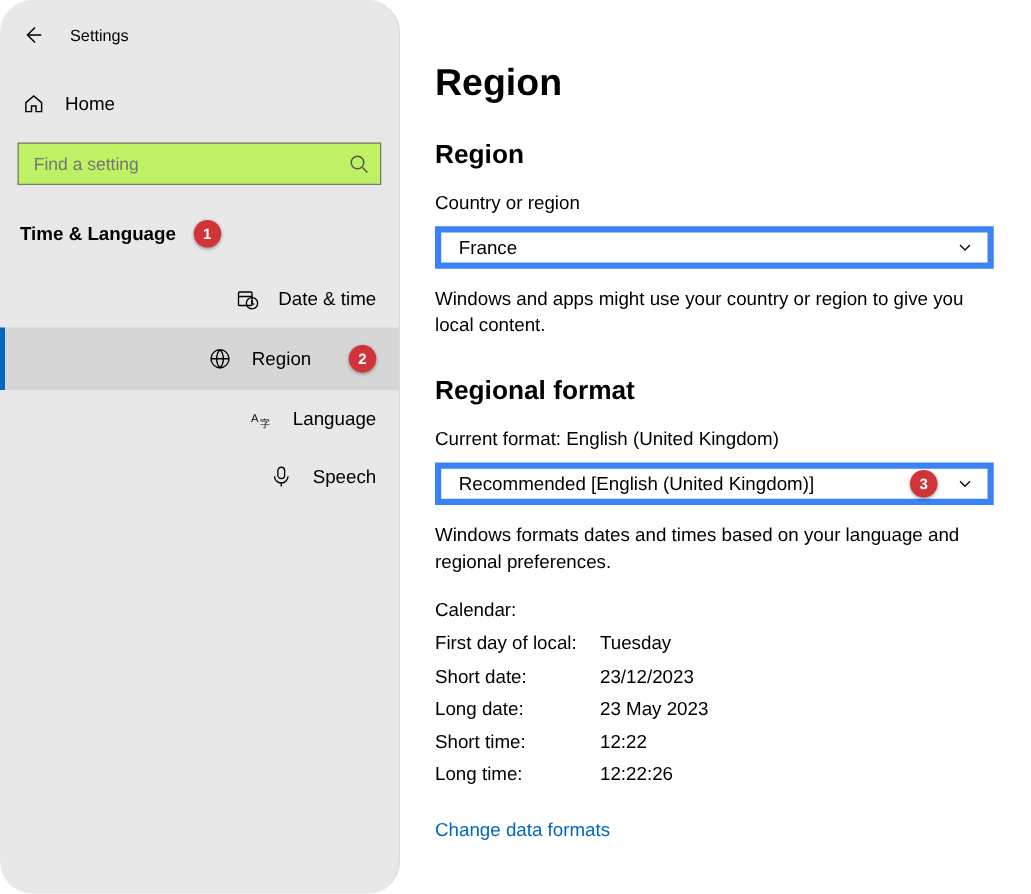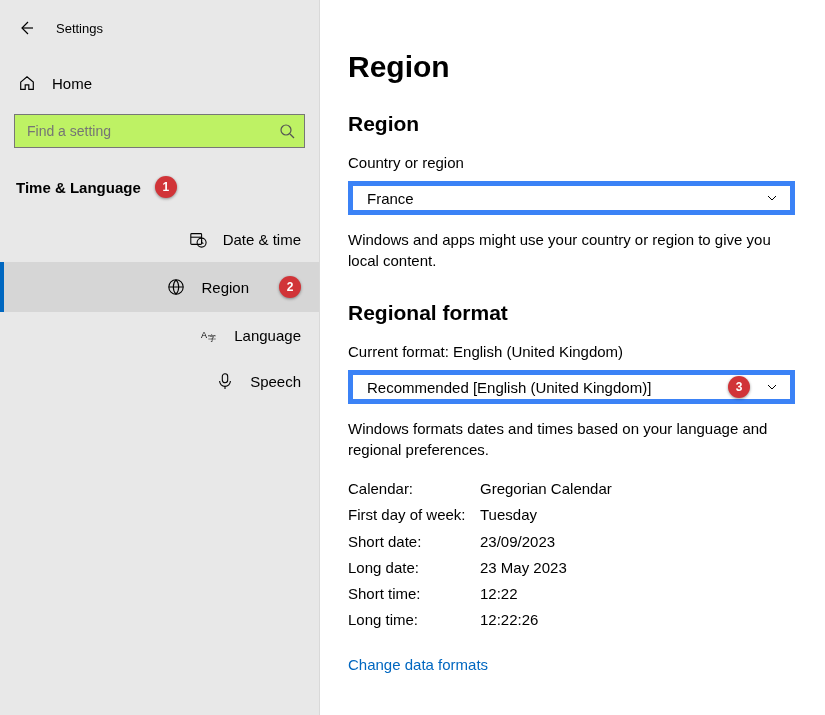--- a/index.html
+++ b/index.html
@@ -1,17 +1,17 @@
 <!DOCTYPE html>
 <html><head>
   <meta charset="utf-8">
   <style>
     * { margin: 0; padding: 0; box-sizing: border-box; font-family: "Segoe UI", -apple-system, sans-serif; }
     body { width: 825px; height: 715px; display: flex; background: #fff; color: #000; overflow: hidden; }
-    .sidebar { width: 320px; background: #e8e8e8; display: flex; flex-direction: column; padding-top: 10px; border-right: 1px solid #d9d9d9; }
+    .sidebar { width: 320px; background: #e8e8e8; display: flex; flex-direction: column; padding-top: 10px; border-right: 1px solid #d9d9d9; border-radius: 26px; }
     .titlebar { display: flex; align-items: center; gap: 22px; padding: 10px 18px 28px 18px; }
     .back-arrow { width: 16px; height: 16px; color: #000; }
     .title { font-size: 13px; font-weight: 400; }
     .nav-home { display: flex; align-items: center; gap: 16px; padding: 10px 18px; font-size: 15px; cursor: pointer; }
     .search-wrap { padding: 12px 14px 18px 14px; }
     .search-box { position: relative; width: 100%; }
     .search-input { width: 100%; height: 34px; padding: 0 36px 0 12px; font-size: 14px; background: #bef264; border: 1px solid #777; color: #666; }
     .search-icon { position: absolute; right: 10px; top: 50%; transform: translateY(-50%); width: 16px; height: 16px; color: #555; }
     .nav-section { padding: 10px 16px 18px 16px; font-size: 15px; font-weight: 600; display: flex; align-items: center; position: relative; }
     .nav-item { display: flex; align-items: center; gap: 16px; padding: 14px 18px; font-size: 15px; cursor: pointer; position: relative; justify-content: flex-end; }
@@ -142,29 +142,28 @@
       <svg viewBox="0 0 12 12" fill="none" stroke="#000" stroke-width="1">
           <path d="M2 4 L6 8 L10 4"></path>
         </svg>
     </span>
   </div>
   <p class="helper">Windows formats dates and times based on your language and regional preferences.</p>
 
   <div class="data-table">
     <div class="data-row">
         <span class="k">Calendar:</span>
-        <span>Gregorian Calendar</span>
       </div>
     <div class="data-row">
-        <span class="k">First day of week:</span>
+        <span class="k">First day of local:</span>
         <span>Tuesday</span>
       </div>
     <div class="data-row">
         <span class="k">Short date:</span>
-        <span>23/09/2023</span>
+        <span>23/12/2023</span>
       </div>
     <div class="data-row">
         <span class="k">Long date:</span>
         <span>23 May 2023</span>
       </div>
     <div class="data-row">
         <span class="k">Short time:</span>
         <span>12:22</span>
       </div>
     <div class="data-row">

